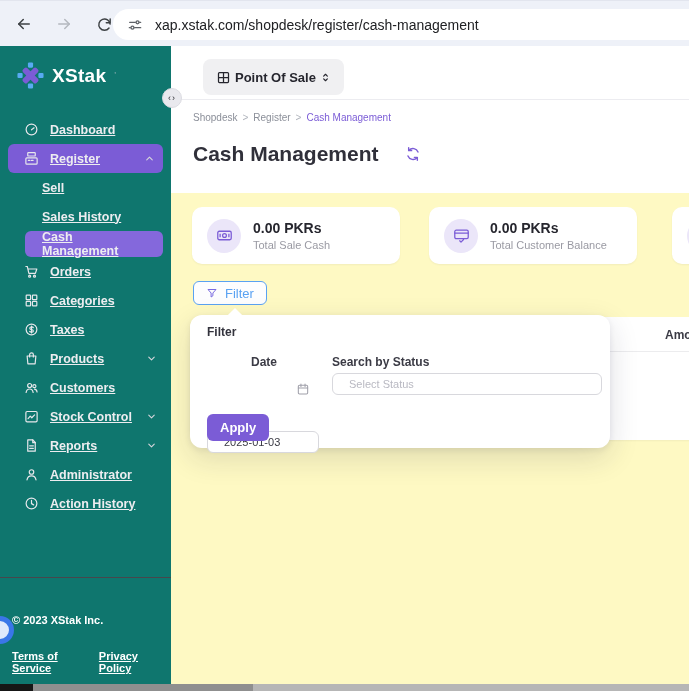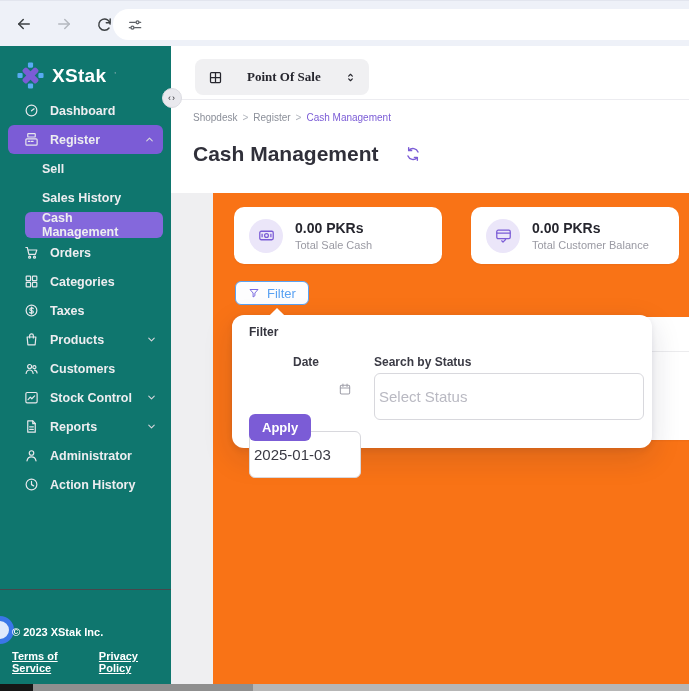--- a/index.html
+++ b/index.html
@@ -16,66 +16,66 @@
     background:#ffffff; border-radius:16px; display:flex; align-items:center; padding:0 14px; }
   .urlbar .tune { color:#5f6368; margin-right:12px; display:flex; }
   .urlbar .url { font-size:14px; color:#202124; white-space:nowrap; }
 
   
   .sidebar { position:absolute; left:0; top:46px; width:171px; bottom:7px;
     background:#0f766e; color:#ededf0; overflow:hidden; }
   .logo { display:flex; align-items:center; gap:8px; padding:16px 0 6px 17px; }
   .logo .wordmark { font-size:19px; font-weight:700; color:#fff; letter-spacing:.3px; }
   .logo sup { font-size:8px; color:#cfcfd6; }
-  .nav { margin-top:1px; list-style:none; }
+  .nav { margin-top:20px; list-style:none;text-decoration:underline; }
   .nav li { height:29px; display:flex; align-items:center; gap:11px;
     padding:0 14px 0 24px; font-size:12.5px; font-weight:700; cursor:pointer; }
   .nav li .ic { width:15px; height:15px; flex:0 0 15px; display:flex; color:#e8e8ec; }
   .nav li .lbl { flex:1; }
   .nav li .chev { color:#d6d6dc; display:flex; }
   .nav li.active-parent { background:#7b5cd6; border-radius:6px; margin:0 8px; padding:0 8px 0 16px; }
   .nav li.sub { padding-left:42px; }
   .nav li.sub.active-sub { background:#8468dc; border-radius:6px;
     margin:0 8px 0 25px; padding-left:17px; height:26px; }
   .sb-footer { position:absolute; left:0; right:0; bottom:0;
     border-top:1px solid #47474c; padding:8px 12px 10px; }
   .sb-footer .copy { font-size:11px; font-weight:700; color:#fff;margin-top:28px; }
-  .sb-footer .links { display:flex; gap:16px; margin-top:12px; }
+  .sb-footer .links { display:flex; gap:16px; margin-top:24px; }
   .sb-footer .links span { font-size:11px; font-weight:700; color:#fff;
     text-decoration:underline; cursor:pointer; }
   .chat-widget { position:absolute; left:-14px; top:570px; width:28px; height:28px;
     border-radius:50%; background:#dfe8fb; border:5px solid #3a76e8; cursor:pointer; }
 
   
   .collapse-btn { position:absolute; left:162px; top:88px; width:20px; height:20px;
     border-radius:50%; background:#e9e9ee; border:1px solid #dcdce2; z-index:30;
     display:flex; align-items:center; justify-content:center;
     font-size:9px; color:#2c2c33; letter-spacing:1px; cursor:pointer; }
 
   
   .main { position:absolute; left:171px; top:46px; right:0; bottom:7px;
     background:#efeff1; overflow:hidden; }
   .tophead { position:absolute; left:0; right:0; top:0; height:54px;
     background:#fff; border-bottom:1px solid #ececf0; }
-  .pos-btn { position:absolute; left:24px; top:13px; height:36px;
+  .pos-btn { position:absolute; left:32px; top:13px; height:36px;
     background:#f0f0f2; border:none; border-radius:8px; padding:0 13px;
-    display:flex; align-items:center; gap:24px; font-size:13px; font-weight:700;
-    color:#26262e; cursor:pointer; font-family:Liberation Serif, serif; }
+    display:flex; align-items:center; gap:4px; font-size:13px; font-weight:700;
+    color:#26262e; cursor:pointer; font-family:Liberation Sans, sans-serif; }
   .pos-btn .ic { display:flex; color:#26262e; }
   .headzone { position:absolute; left:0; right:0; top:54px; height:93px; background:#fff; }
   .breadcrumb { position:absolute; left:22px; top:12px; font-size:10px; color:#8b8f99;
     display:flex; gap:5px; align-items:center; }
   .breadcrumb .sep { color:#b0b4bc; }
   .breadcrumb .crumb { cursor:pointer; }
   .breadcrumb .current { color:#7b5cd6; }
   .titlerow { position:absolute; left:22px; top:42px; display:flex; align-items:center; gap:26px; }
   .page-title { font-size:21px; font-weight:700; color:#30303a; }
   .refresh { color:#7b5cd6; display:flex; cursor:pointer; }
 
-  .body-gray { position:absolute; left:0; right:0; top:147px; bottom:0; background:#f97316;margin-left:42px; }
+  .body-gray { position:absolute; left:0; right:0; top:147px; bottom:0; background:#fef9c3; }
 
   .card { position:absolute; top:14px; height:57px; width:208px; background:#fff;
     border-radius:10px; box-shadow:0 1px 2px rgba(20,20,40,.05);
     display:flex; align-items:center; padding-left:15px; }
   .card .iconwrap { width:34px; height:34px; border-radius:50%; background:#ebe6f9;
     display:flex; align-items:center; justify-content:center; color:#7b5cd6; flex:0 0 34px; }
   .card .txt { margin-left:12px; }
   .card .val { font-size:14px; font-weight:700; color:#26262e; }
   .card .cap { font-size:11px; color:#9a9aa3; margin-top:3px; }
 
@@ -92,23 +92,23 @@
     font-weight:700; color:#3b3b45; white-space:nowrap; }
 
   .popover { position:absolute; left:19px; top:122px; width:420px; height:133px;
     background:#fff; border-radius:12px; z-index:20;
     box-shadow:0 10px 30px rgba(30,30,60,.14), 0 2px 6px rgba(30,30,60,.08); }
   .popover::before { content:""; position:absolute; left:40px; top:-5px; width:10px; height:10px;
     background:#fff; transform:rotate(45deg); }
   .popover .ptitle { position:absolute; left:17px; top:10px; font-size:12px;
     font-weight:700; color:#33333d; }
   .popover .flabel { position:absolute; top:40px; font-size:12px; font-weight:700; color:#3b3b45; }
-  .popover .finput { position:absolute; top:58px; height:47px; border:1px solid #d8d8dd;
-    border-radius:6px; background:#fff; font-family:inherit; font-size:15px;
-    color:#3a3a44; padding:0 4px; }
+  .popover .finput { position:absolute; top:58px; height:22px; border:1px solid #d8d8dd;
+    border-radius:6px; background:#fff; font-family:inherit; font-size:11px;
+    color:#3a3a44; padding:0 16px; }
   .popover .finput::placeholder { color:#b9b9c2; }
   .date-wrap { position:absolute; left:17px; top:58px; width:112px; height:33px; }
   .date-wrap input { position:static; width:100%; height:100%; }
   .date-wrap .cal { position:absolute; right:9px; top:9px; color:#a0a0aa; display:flex; pointer-events:none; }
   .apply-btn { position:absolute; left:17px; top:99px; height:27px; padding:0 13px;
     background:#7b5cd6; color:#fff; border:none; border-radius:6px; font-size:13px;
     font-weight:600; cursor:pointer; font-family:inherit; }
 
   
   .hscroll { position:absolute; left:0; bottom:0; width:689px; height:7px; background:#b6b6b6; }
@@ -143,20 +143,21 @@
     <span class="tune">
       <svg width="16" height="16" viewBox="0 0 24 24" fill="none" stroke="currentColor" stroke-width="2" stroke-linecap="round">
           <path d="M4 8h8.5"></path>
           <path d="M19 8h1.5"></path>
           <path d="M3.5 16H5"></path>
           <path d="M11.5 16h9"></path>
           <circle cx="15.8" cy="8" r="2.2"></circle>
           <circle cx="8.2" cy="16" r="2.2"></circle>
         </svg>
     </span>
+    <span class="url">xap.xstak.com/shopdesk/register/cash-management</span>
   </div>
 </div>
 
 <div class="sidebar">
   <div class="logo">
     <svg width="27" height="27" viewBox="0 0 24 24">
       <g fill="#58aaf2">
         <rect x="9.7" y="0.4" width="4.6" height="4.6" rx="1"></rect>
         <rect x="9.7" y="19" width="4.6" height="4.6" rx="1"></rect>
         <rect x="0.4" y="9.7" width="4.6" height="4.6" rx="1"></rect>

